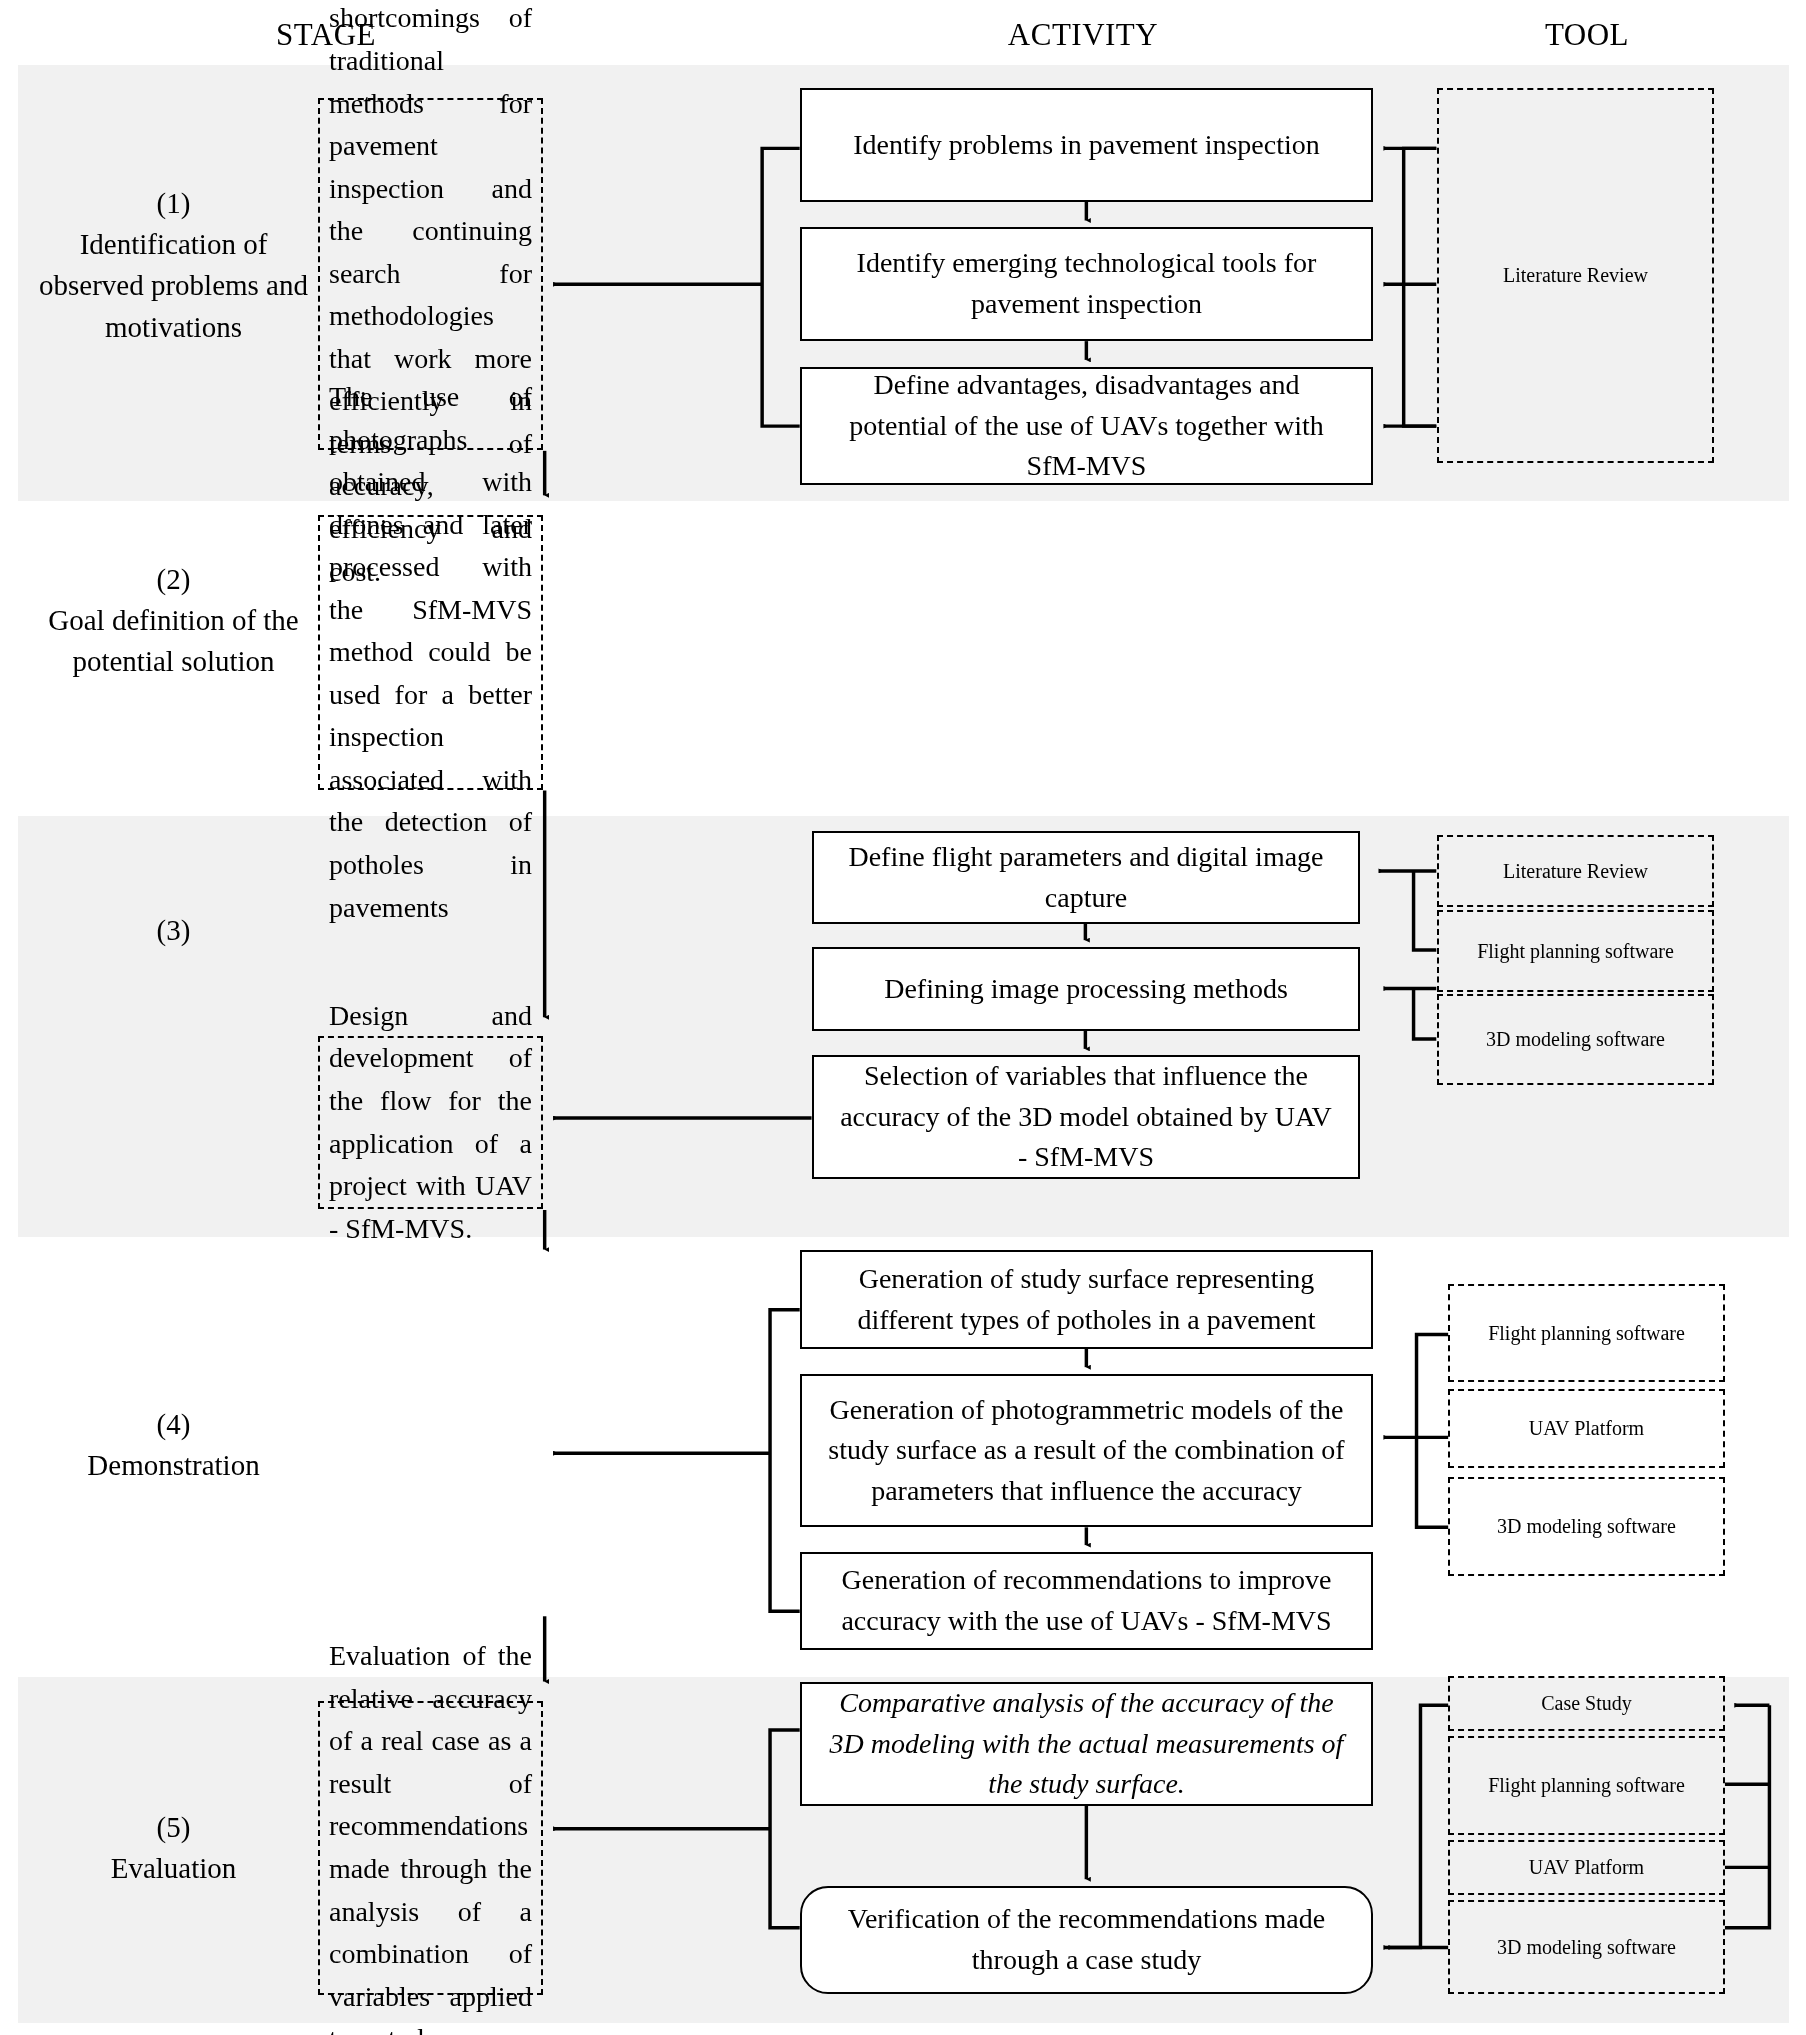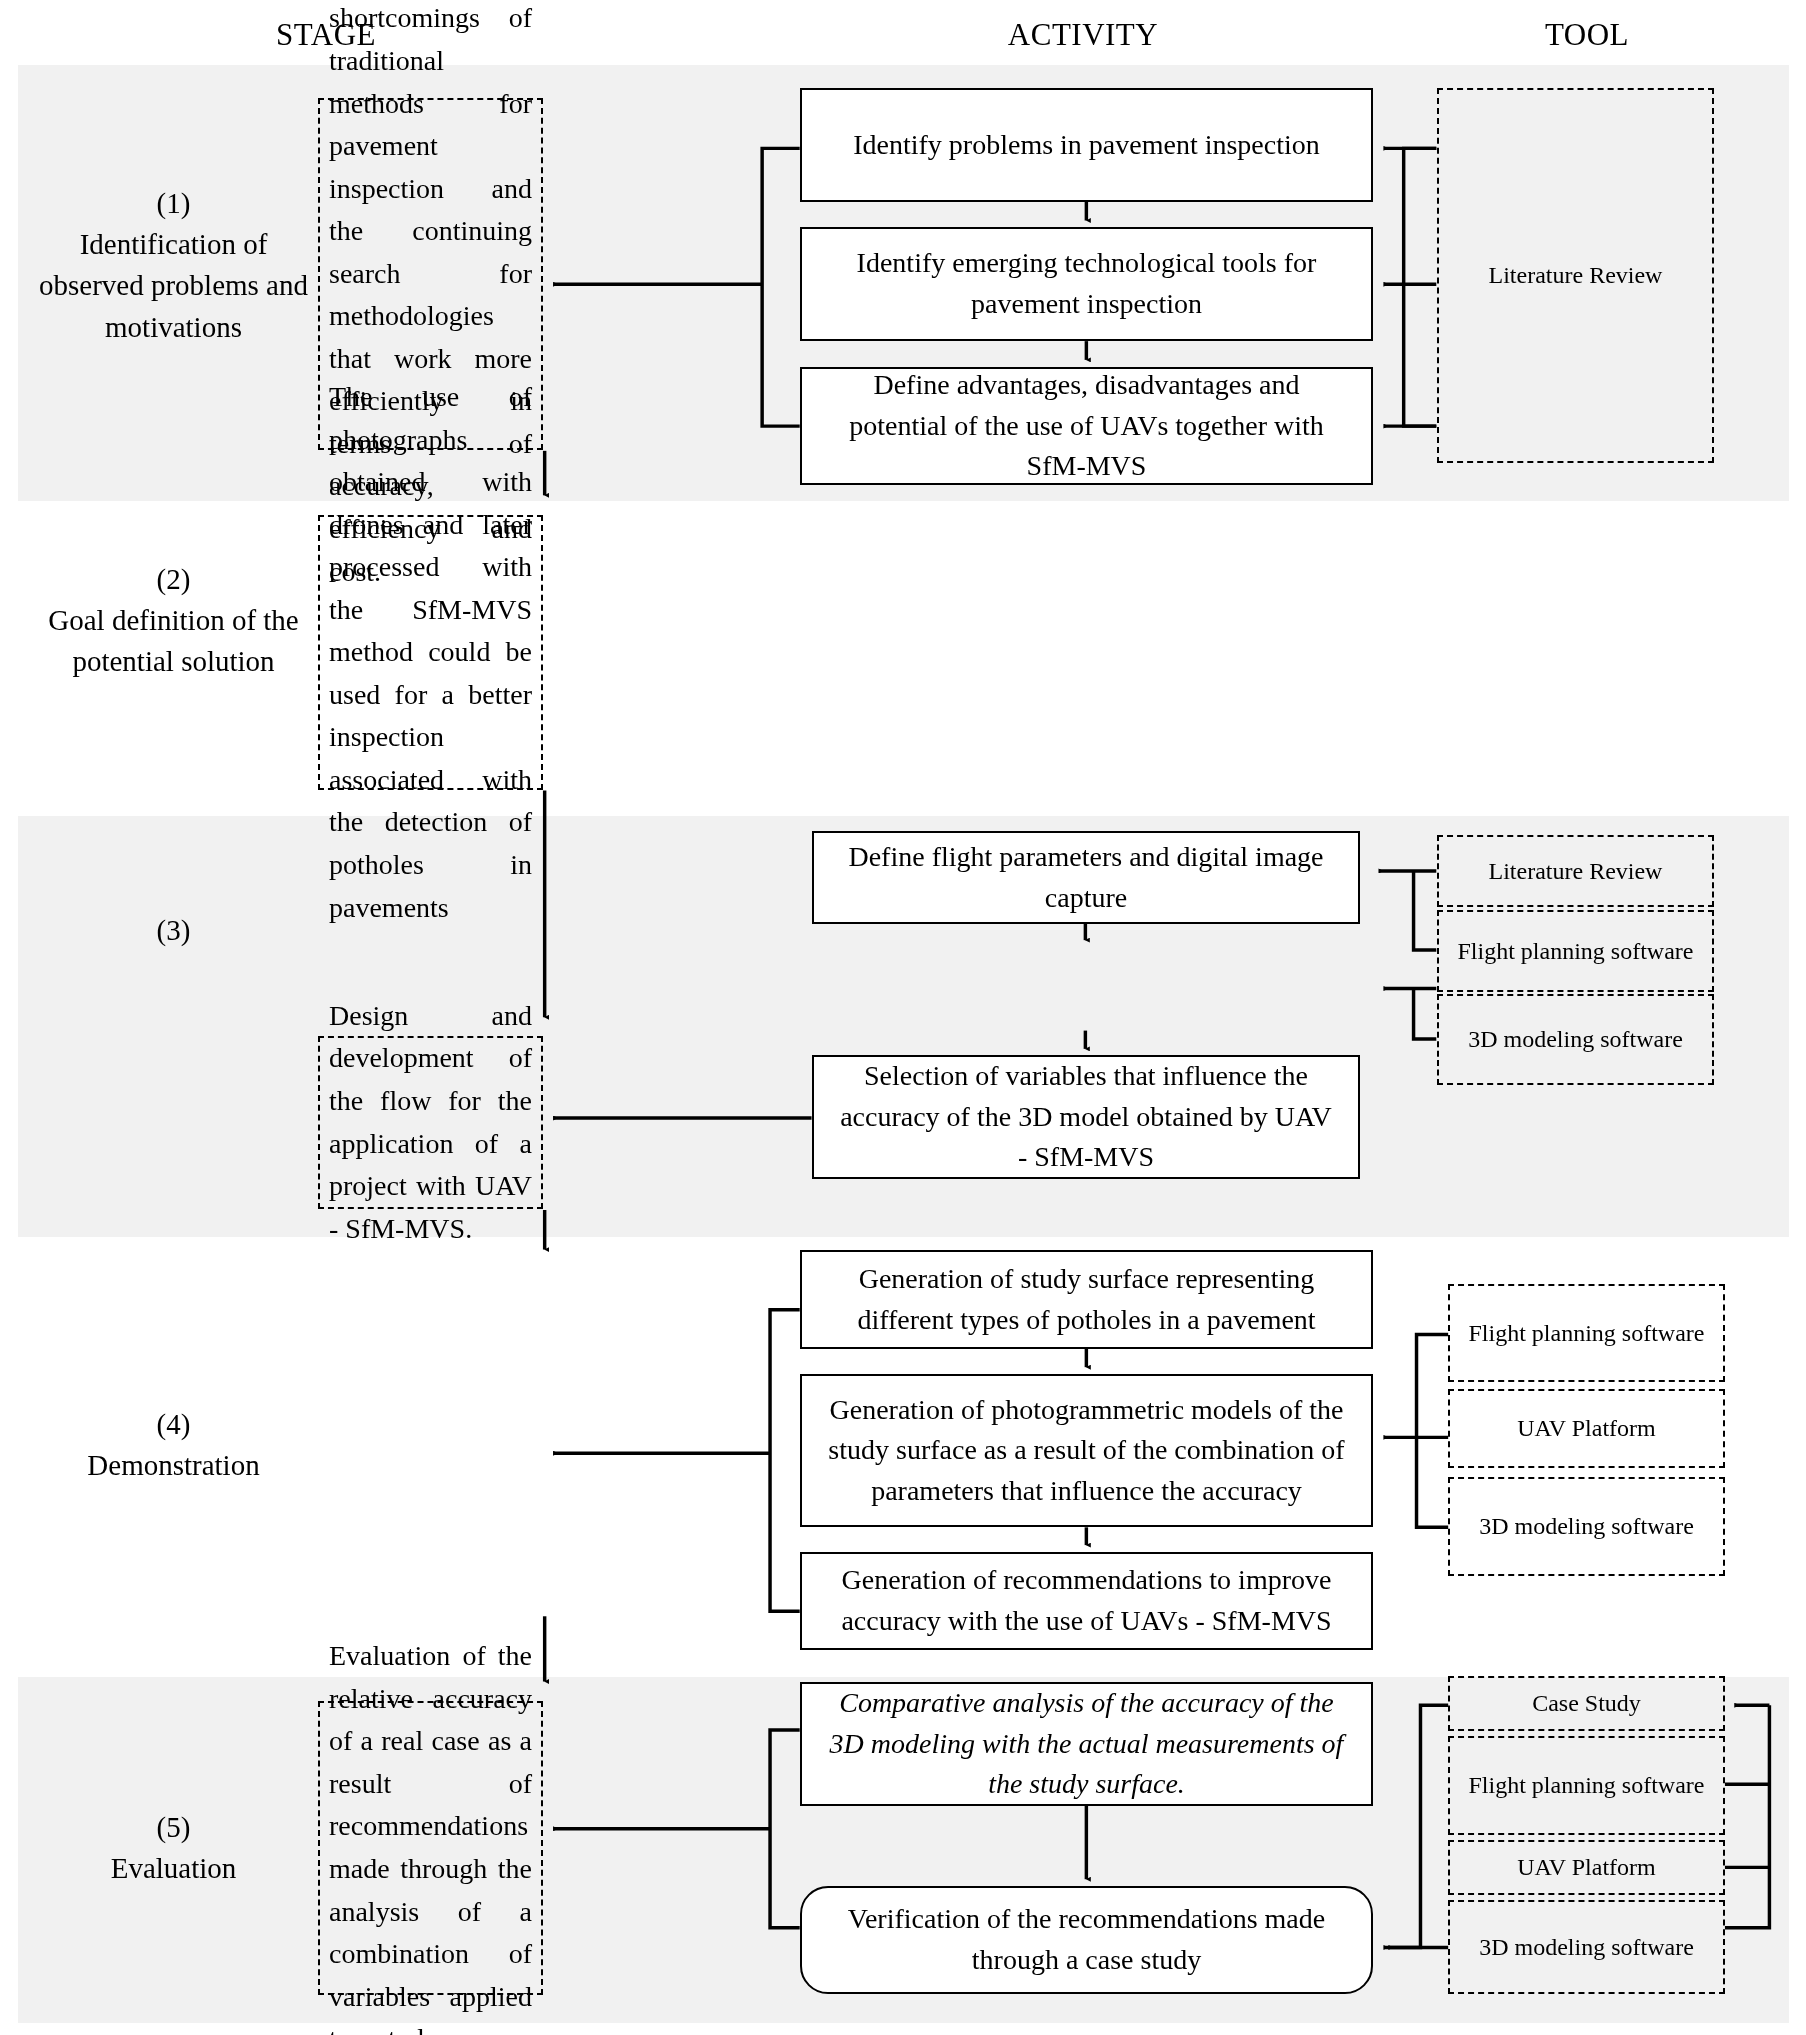--- a/index.html
+++ b/index.html
@@ -18,21 +18,21 @@
   .dbox > .txt{width:100%;padding:0 9px;font-size:28px;line-height:1.52;
         text-align:justify;text-align-last:left;-moz-text-align-last:left;
         hyphens:none;}
 
   .sbox{position:absolute;border:2.5px solid #000;background:#fff;box-sizing:border-box;
         display:flex;align-items:center;justify-content:center;}
   .sbox > .txt{width:100%;padding:0 20px;font-size:28px;line-height:1.45;text-align:center;}
 
   .tbox{position:absolute;border:2.5px dashed #000;box-sizing:border-box;
         display:flex;align-items:center;justify-content:center;background:transparent;}
-  .tbox > .txt{width:100%;padding:0 7px;font-size:24px;line-height:1.45;text-align:center;}
+  .tbox > .txt{width:100%;padding:0 7px;font-size:20px;line-height:1.45;text-align:center;}
 
   svg.overlay{position:absolute;left:0;top:0;width:1806px;height:2035px;pointer-events:none;}
 </style>
 </head>
 <body>
 
 <div id="root">
 
   <div class="band" style="top:65px;height:436px;"></div>
   <div class="band" style="top:816px;height:421px;"></div>
@@ -77,20 +77,23 @@
   <div class="stagelabel" style="left:35px;top:910px;width:277px;">
     <div>(3)</div>
   </div>
 
   <div class="dbox" style="left:318px;top:1036px;width:225px;height:173px;">
     <div class="txt">Design and development of the flow for the application of a project with UAV - SfM-MVS.</div>
   </div>
 
   <div class="sbox" style="left:812px;top:831px;width:548px;height:93px;">
     <div class="txt">Define flight parameters and digital image capture</div>
+  </div>
+  <div class="sbox" style="left:812px;top:947px;width:548px;height:84px;">
+    <div class="txt">Defining image processing methods</div>
   </div>
   <div class="sbox" style="left:812px;top:1055px;width:548px;height:124px;">
     <div class="txt">Selection of variables that influence the accuracy of the 3D model obtained by UAV - SfM-MVS</div>
   </div>
 
   <div class="tbox" style="left:1437px;top:835px;width:277px;height:72px;">
     <div class="txt">Literature Review</div>
   </div>
   <div class="tbox" style="left:1437px;top:910px;width:277px;height:82px;">
     <div class="txt">Flight planning software</div>

